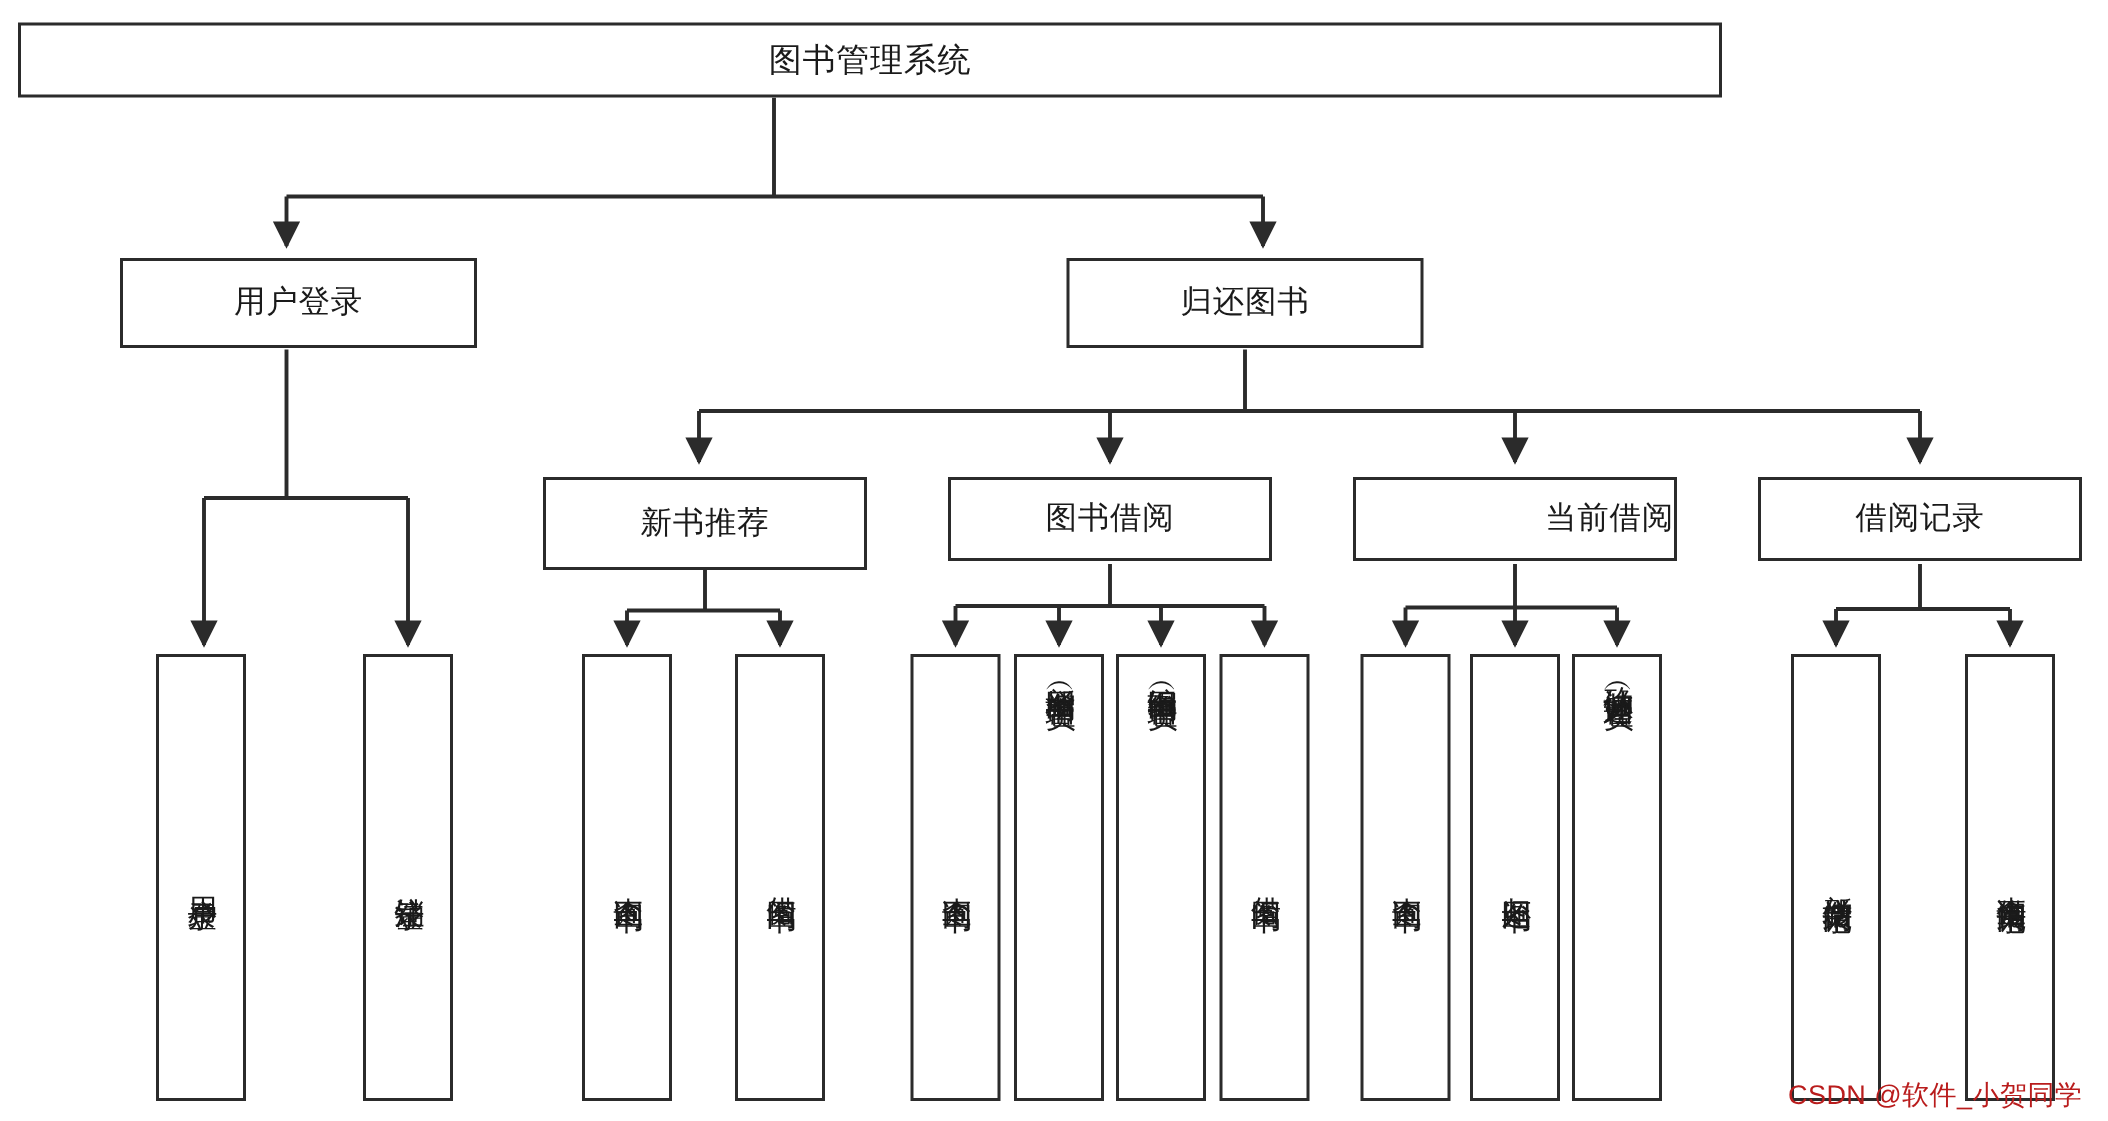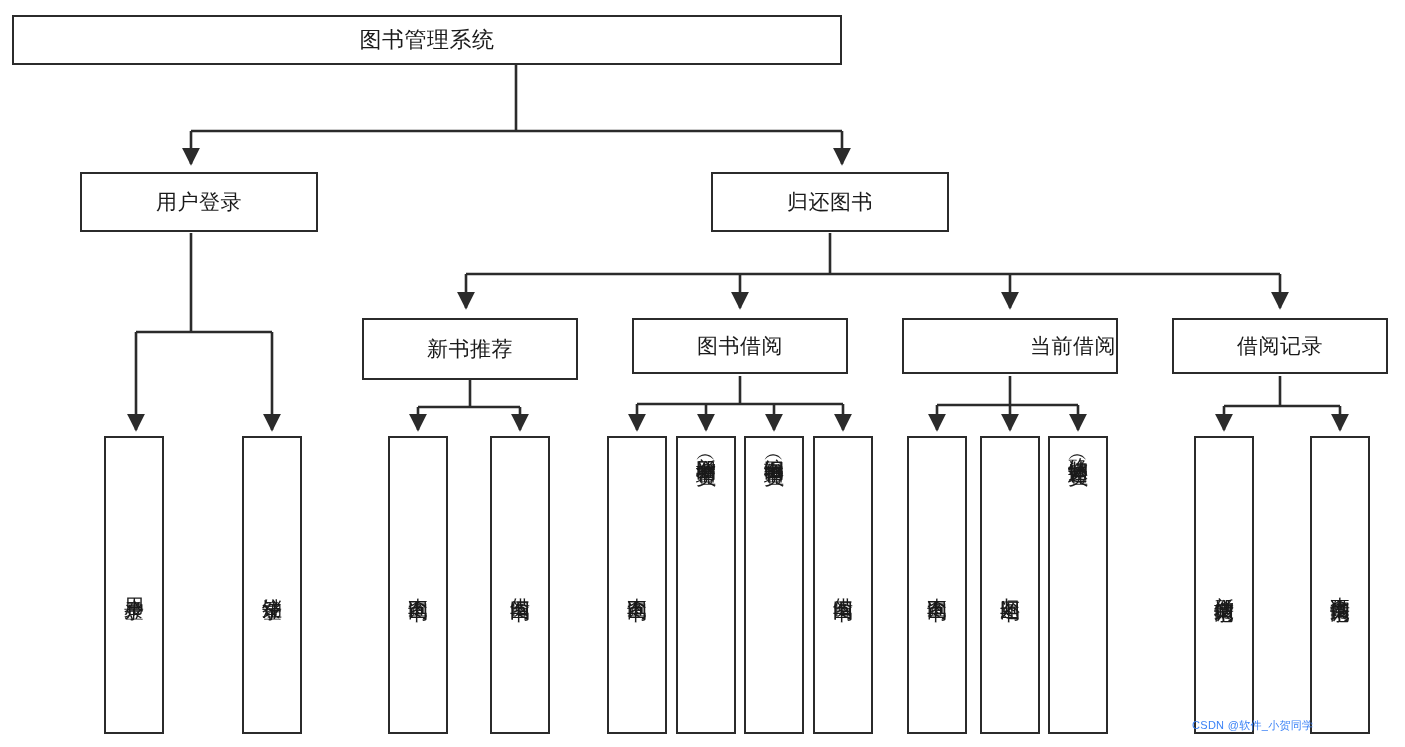--- a/index.html
+++ b/index.html
@@ -64,22 +64,22 @@
     white-space: nowrap;
   }
   .node.vert.midtext {
     align-items: center;
     padding-top: 0;
   }
   #watermark {
     position: absolute;
     left: 1192px;
     top: 718px;
-    font-size: 11px;
-    color: #3b82f6;
+    font-size: 18px;
+    color: #b91c1c;
     white-space: nowrap;
     z-index: 3;
     letter-spacing: 0.3px;
   }
 </style>
 </head>
 <body>
 
 <div id="canvas">
 
@@ -126,21 +126,21 @@
       <path d="M 1010 405 L 1010 430" marker-end="url(#arrow)"></path>
       <path d="M 1078 405 L 1078 430" marker-end="url(#arrow)"></path>
 
       <path d="M 1280 376 L 1280 406"></path>
       <path d="M 1224 406 L 1340 406"></path>
       <path d="M 1224 406 L 1224 430" marker-end="url(#arrow)"></path>
       <path d="M 1340 406 L 1340 430" marker-end="url(#arrow)"></path>
     </g>
   </svg>
 
-  <div class="node horiz root" style="left:12px; top:15px; width:830px; height:50px;">
+  <div class="node horiz root" style="left:12px; top:15px; width:1136px; height:50px;">
     <span class="node-label">图书管理系统</span>
   </div>
 
   <div class="node horiz" style="left:80px; top:172px; width:238px; height:60px;">
     <span class="node-label">用户登录</span>
   </div>
   <div class="node horiz" style="left:711px; top:172px; width:238px; height:60px;">
     <span class="node-label">归还图书</span>
   </div>
 

